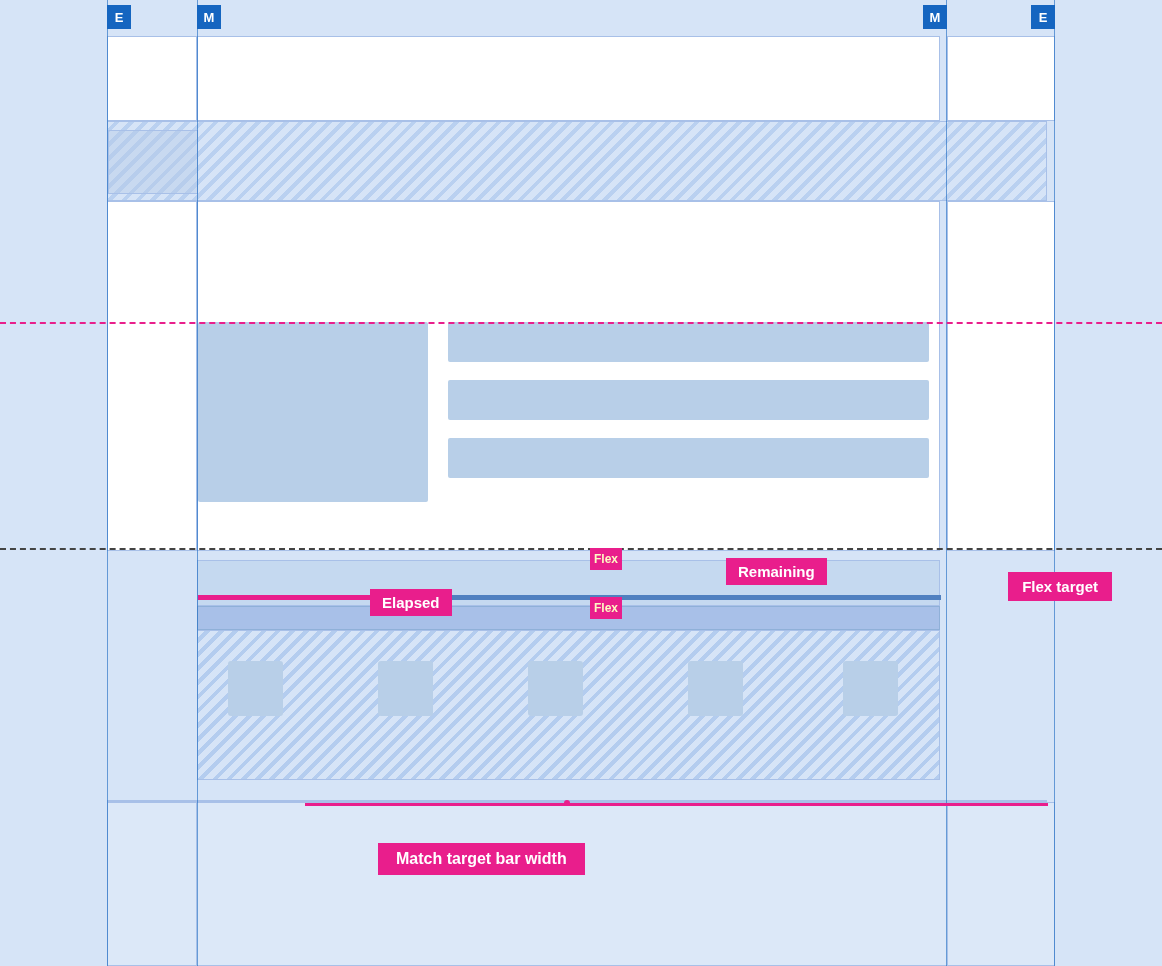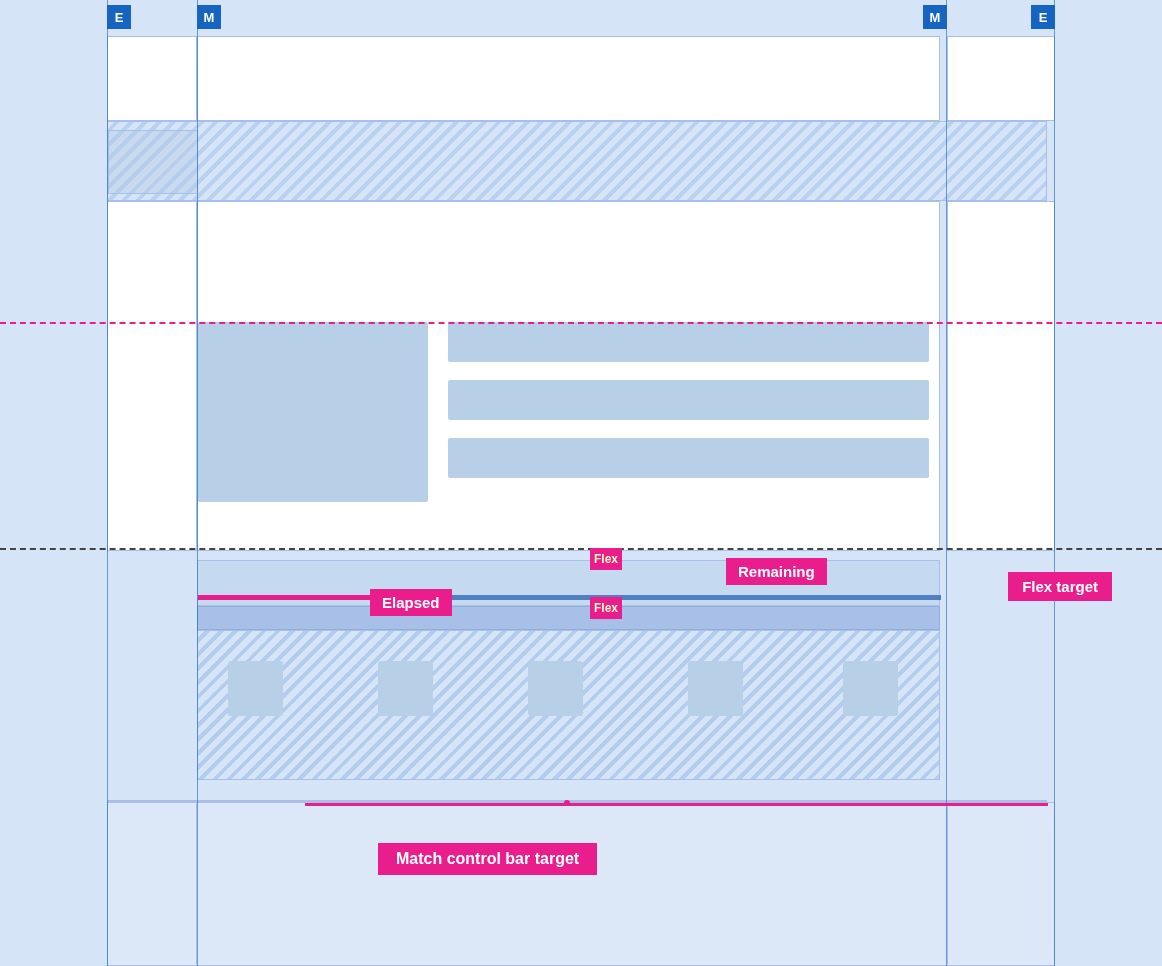--- a/index.html
+++ b/index.html
@@ -242,21 +242,21 @@
   </div>
 
   <div style="position:absolute;top:800px;left:107px;width:940px;height:2px;background:#a8c0e8;"></div>
 
   <div class="bottom-section" style="top:802px;height:164px;">
 
     <div class="pink-border-line" style="top:0;width:743px;"></div>
 
     <div style="position:absolute;top:10px;left:90px;width:743px;height:140px;background:#dce8f8;"></div>
 
-    <div class="match-badge" style="top:40px;left:270px;">Match control bar target</div>
+    <div class="match-badge" style="top:40px;left:270px;">Match target bar width</div>
 
     <div style="position:absolute;top:-3px;left:456px;width:6px;height:6px;background:#e91e8c;border-radius:50%;z-index:20;"></div>
   </div>
 
   <div style="position:absolute;top:802px;left:107px;width:90px;height:164px;background:#dce8f8;border:1px solid #a8c0e8;"></div>
 
   <div style="position:absolute;top:802px;right:107px;width:108px;height:164px;background:#dce8f8;border:1px solid #a8c0e8;"></div>
 
 </div>
 

